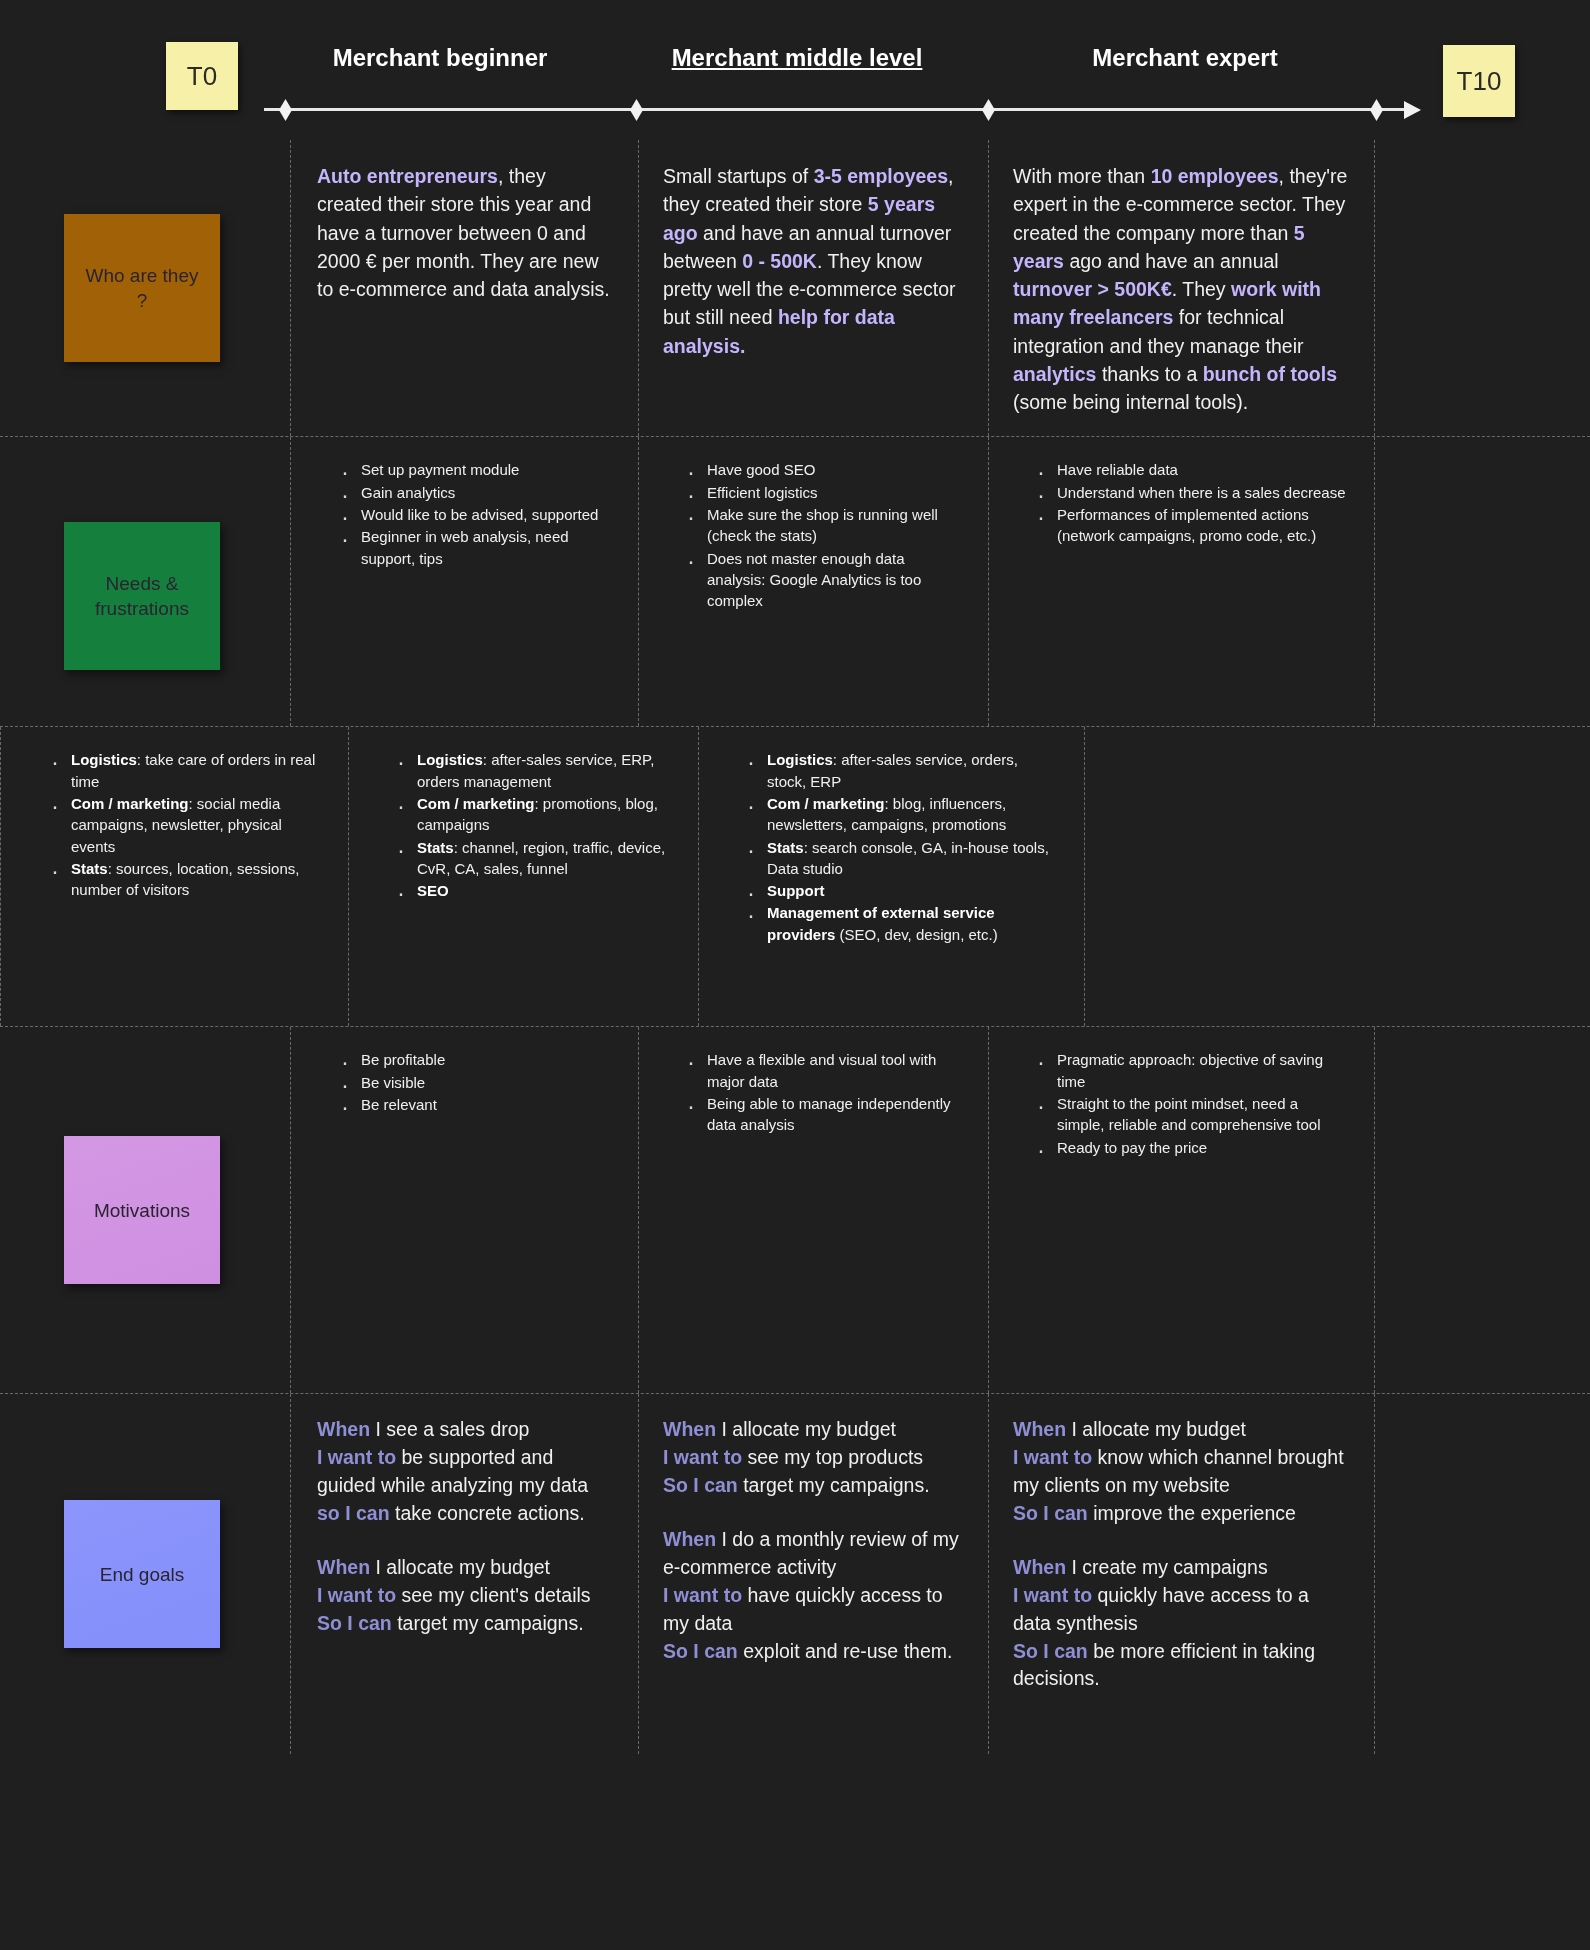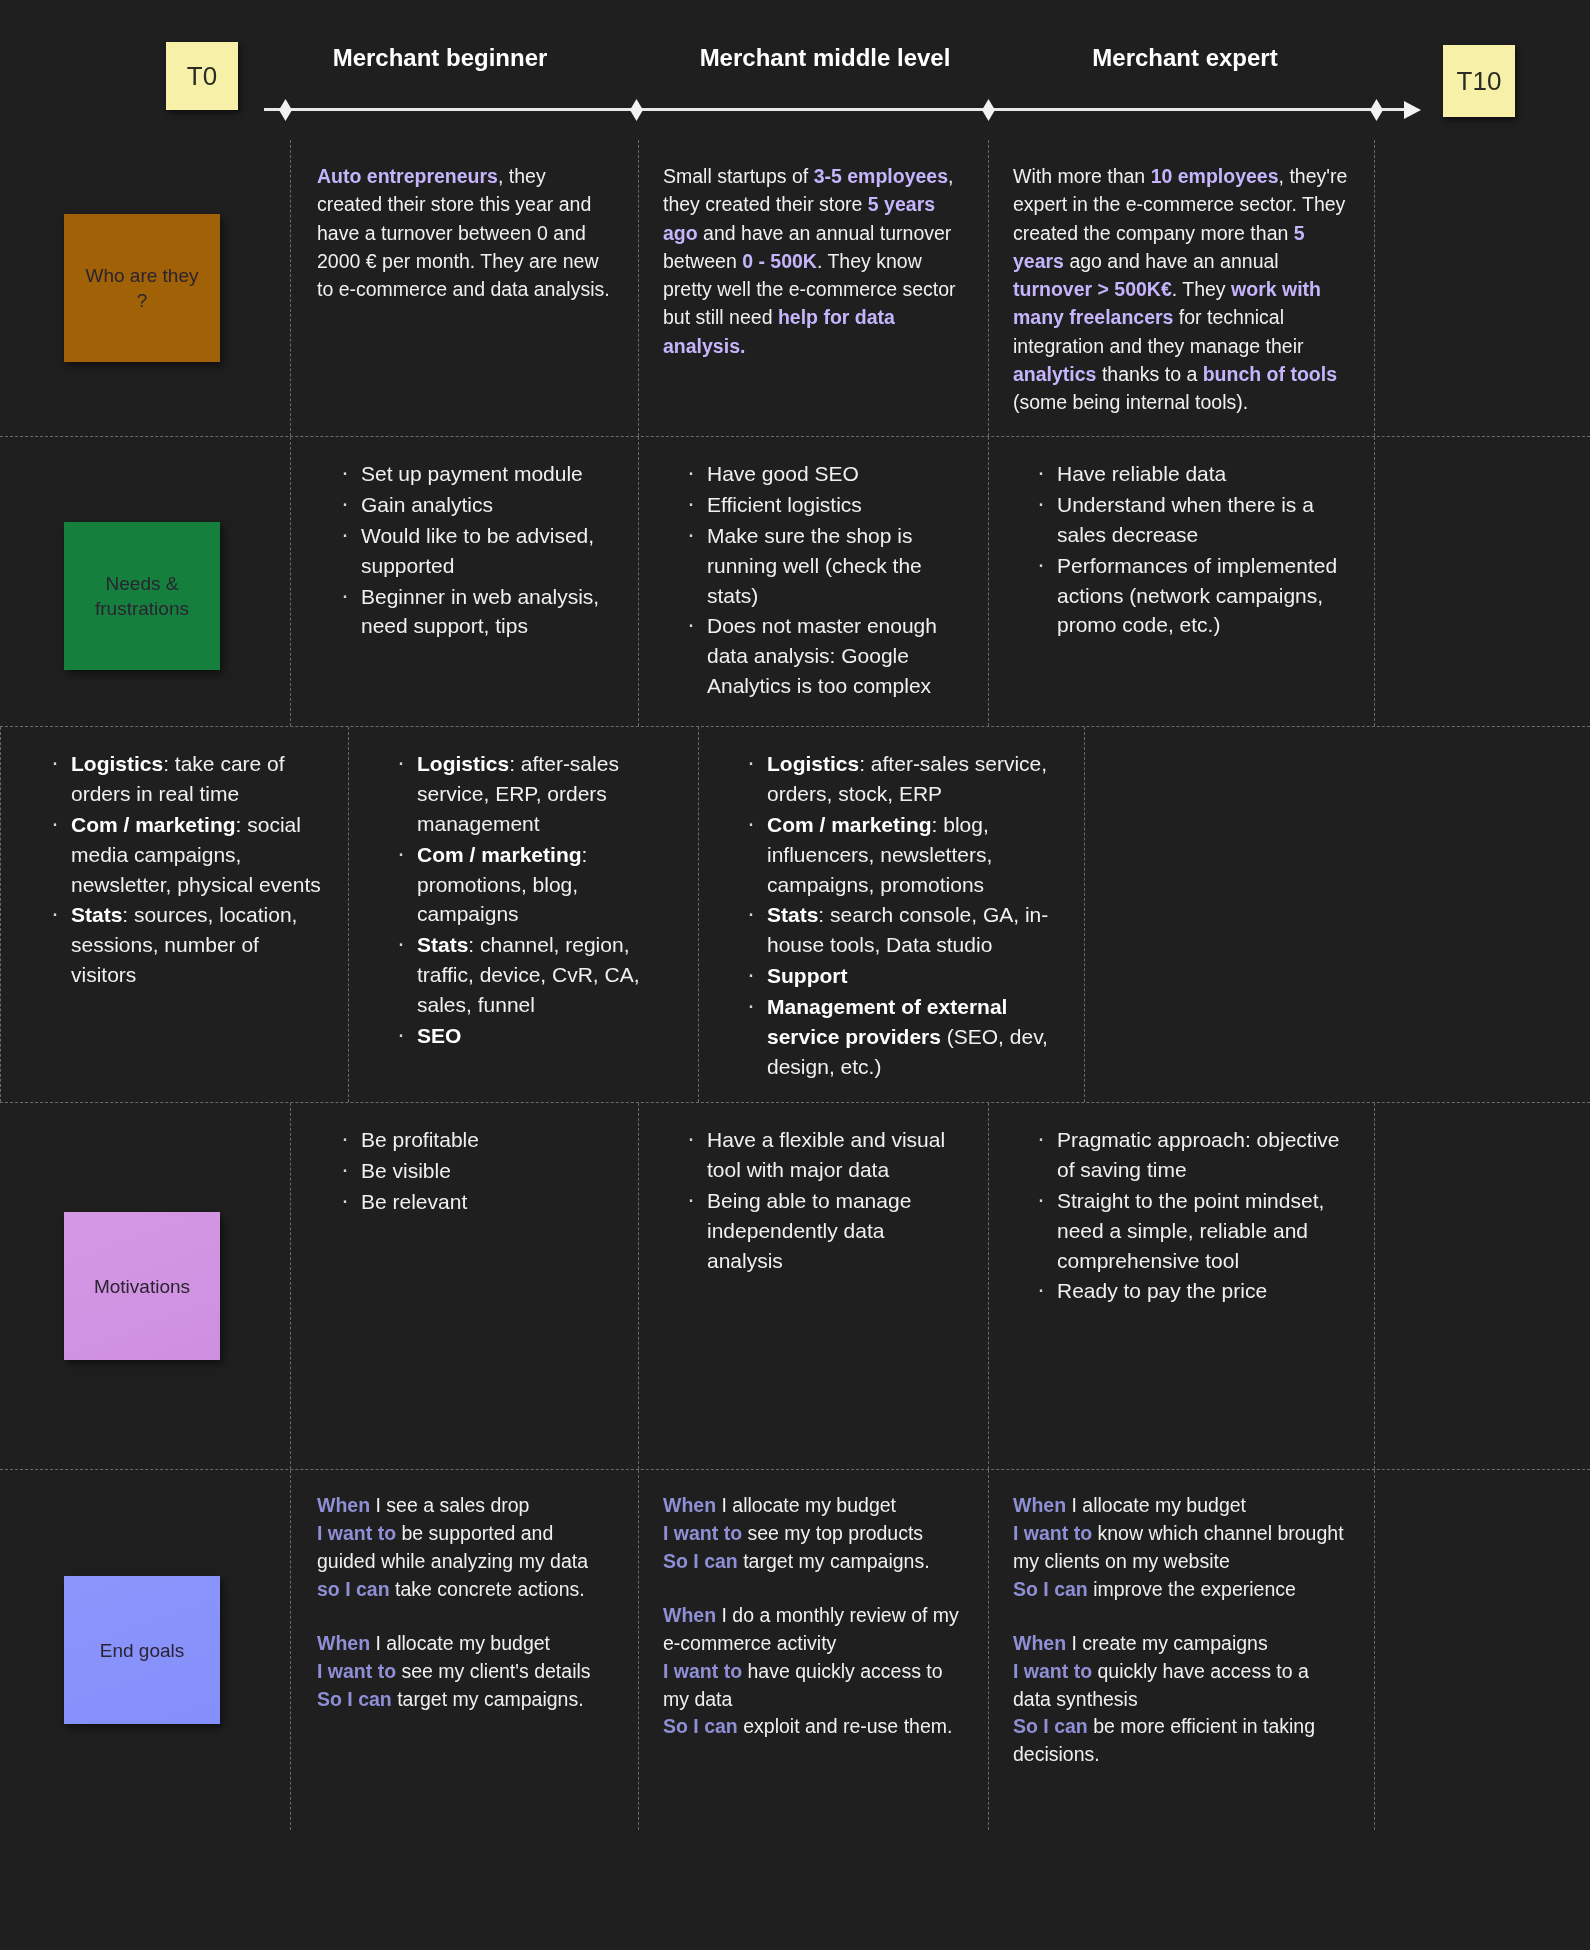--- a/index.html
+++ b/index.html
@@ -123,21 +123,21 @@
   .para {
     color: #f0f0f0;
     font-size: 19.5px;
     line-height: 1.45;
   }
   .para b { font-weight: bold; color: #c4b5fd; }
 
   ul.blist {
     list-style: none;
     color: #f0f0f0;
-    font-size: 21px;
+    font-size: 15px;
     line-height: 1.42;
     padding-left: 24px;
   }
   ul.blist li {
     position: relative;
     margin-bottom: 1px;
     padding-left: 20px;
   }
   ul.blist li::before {
     content: "\00B7";
@@ -166,21 +166,21 @@
 
   <div class="timeline-area">
     <div class="tnote tnote-t0">
       <span>T0</span>
     </div>
     <div class="tnote tnote-t10">
       <span>T10</span>
     </div>
 
     <div class="seg-title" style="left:290px; width:300px;">Merchant beginner</div>
-    <div class="seg-title" style="left:660px; width:330px;">Merchant middle level</div>
+    <div class="seg-title" style="left:632px; width:330px;text-decoration:underline;">Merchant middle level</div>
     <div class="seg-title" style="left:1030px; width:310px;">Merchant expert</div>
 
     <div class="axis-line"></div>
     <div class="axis-diamond" style="left:279px;"></div>
     <div class="axis-diamond" style="left:630px;"></div>
     <div class="axis-diamond" style="left:982px;"></div>
     <div class="axis-diamond" style="left:1370px;"></div>
     <div class="axis-arrow"></div>
   </div>
 

